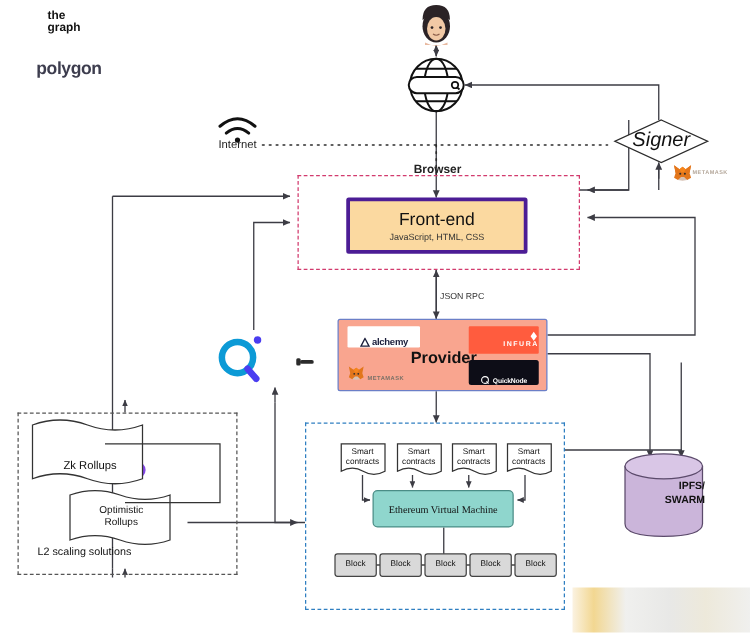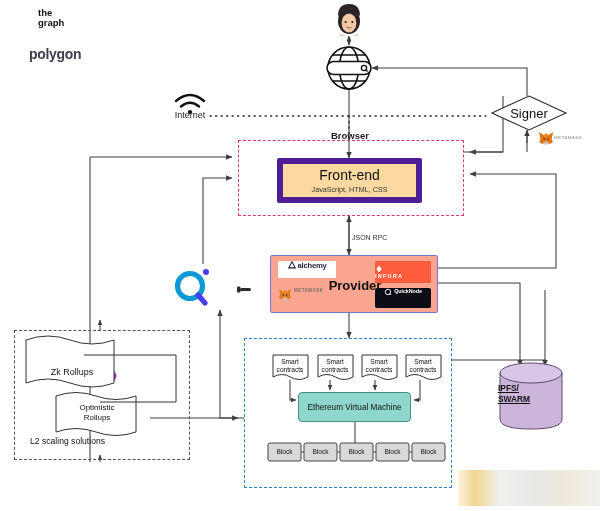--- a/index.html
+++ b/index.html
@@ -11,36 +11,36 @@
   .node{position:absolute;box-sizing:border-box;display:flex;flex-direction:column;
         align-items:center;justify-content:center;text-align:center;}
   .lbl{position:absolute;text-align:center;white-space:nowrap;}
 
   
   #browser-label{left:300px;top:90px;width:100px;font-size:9.5px;font-weight:bold;color:#222;margin-top:40px;}
   
   #internet-label{left:160px;top:110px;width:60px;font-size:9px;color:#222;}
   
   #signer-node{left:492px;top:96px;width:74px;height:34px;}
-  #signer-text{font-size:13px;color:#111;}
+  #signer-text{font-size:16px;color:#111;font-style:italic;}
   #metamask-small{position:absolute;left:536px;top:130px;width:62px;height:14px;display:flex;align-items:center;gap:2px;}
   #metamask-small .mmtxt{font-size:4.4px;font-weight:bold;color:#b4a79a;letter-spacing:.4px;}
 
   
   #frontend-zone{left:238px;top:140px;width:226px;height:76px;border:1.4px dashed #d23b6e;background:transparent;}
-  #frontend-box{left:277px;top:158px;width:145px;height:45px;background:#fbd9a0;border:6px solid #4c1d95;border-radius:2px;}
+  #frontend-box{left:277px;top:158px;width:145px;height:45px;background:#fbd9a0;border:3px solid #4c1d95;border-radius:2px;}
   #frontend-title{font-size:14px;color:#111;line-height:16px;}
   #frontend-sub{font-size:7.2px;color:#333;margin-top:2px;}
   #jsonrpc-label{left:352px;top:234px;width:70px;font-size:7px;color:#333;text-align:left;}
 
   
   #provider-box{left:270px;top:255px;width:168px;height:58px;background:#f9a58f;border:1.2px solid #6b7fc7;border-radius:2px;}
   #provider-title{position:absolute;left:0;top:0;width:168px;height:58px;display:flex;align-items:center;justify-content:center;
                   font-size:13px;font-weight:bold;color:#111;}
-  .plogo{position:absolute;display:flex;align-items:flex-start;justify-content:center;gap:2px;overflow:hidden;}
+  .plogo{position:absolute;display:flex;align-items:flex-end;justify-content:center;gap:2px;overflow:hidden;}
   #logo-alchemy{left:7px;top:5px;width:58px;height:17px;background:#ffffff;border-radius:1px;}
   #logo-alchemy .t{font-size:7.6px;font-weight:bold;color:#1b1e3b;letter-spacing:-.2px;}
   #logo-metamask{left:7px;top:32px;width:58px;height:17px;background:transparent;justify-content:flex-start;}
   #logo-metamask .t{font-size:4.6px;font-weight:bold;color:#7d7268;letter-spacing:.4px;}
   #logo-infura{left:104px;top:5px;width:56px;height:22px;background:#ff5c3e;border-radius:1px;flex-direction:column;gap:0;}
   #logo-infura .t{font-size:5.6px;font-weight:bold;color:#ffffff;letter-spacing:1.2px;}
   #logo-quicknode{left:104px;top:32px;width:56px;height:20px;background:#0d0d17;border-radius:2px;}
   #logo-quicknode .t{font-size:5.4px;font-weight:bold;color:#ffffff;letter-spacing:-.1px;}
 
   
@@ -53,25 +53,25 @@
   #zk-label{left:32px;top:367px;width:80px;font-size:9px;color:#111;}
   #opt-label{left:62px;top:403px;width:70px;font-size:8px;color:#111;line-height:10px;}
   #polygon-logo{left:94px;top:365px;width:92px;height:22px;display:flex;align-items:flex-end;gap:3px;}
   #polygon-logo .t{font-size:14px;font-weight:bold;color:#3d3d4e;letter-spacing:-.3px;}
 
   
   #eth-zone{left:244px;top:338px;width:208px;height:150px;border:1.4px dashed #2f7fc1;}
   #eth-caption{left:252px;top:473px;width:192px;font-size:9px;font-weight:bold;color:#111;}
   .sc-label{font-size:6.6px;color:#111;line-height:7.6px;text-align:center;}
   #evm-box{left:298px;top:392px;width:113px;height:30px;background:#8fd6cd;border:1px solid #4a8d86;border-radius:4px;}
-  #evm-text{font-size:8.2px;color:#111;}
+  #evm-text{font-size:8.2px;color:#111;font-family:Liberation Serif, serif;}
   .block-label{position:absolute;font-size:6.6px;color:#111;text-align:center;}
 
   
-  #ipfs-text{position:absolute;left:498px;top:383px;width:66px;text-align:left;font-size:8.4px;font-weight:bold;color:#111;line-height:11px;text-decoration:underline;}
+  #ipfs-text{position:absolute;left:498px;top:383px;width:66px;text-align:right;font-size:8.4px;font-weight:bold;color:#111;line-height:11px;}
 
   
   #watermark{position:absolute;left:458px;top:470px;width:142px;height:36px;
              background:linear-gradient(90deg,#faf0dc 0%,#f0d07e 12%,#ededeb 30%,#e4e4e2 55%,#eae5d4 75%,#ededeb 100%);
              opacity:.85;}
 </style>
 </head>
 <body>
 
 <div id="stage">

